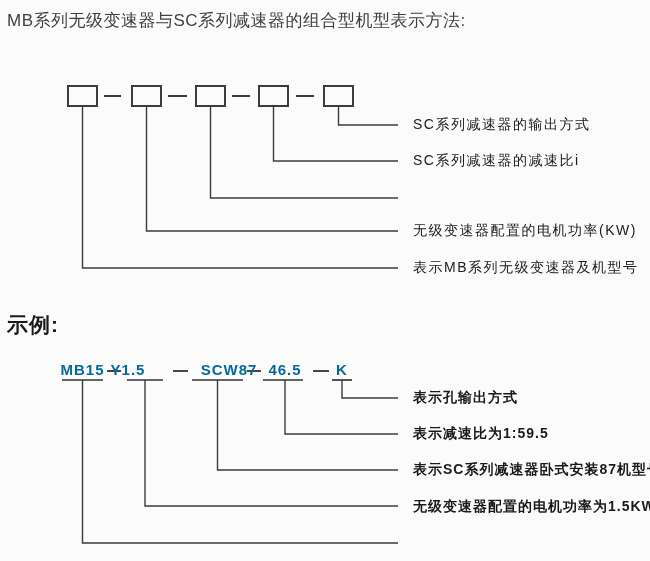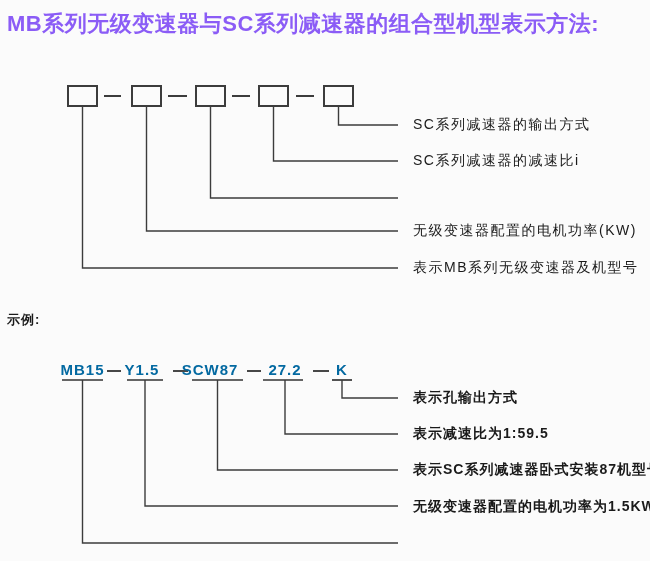--- a/index.html
+++ b/index.html
@@ -16,31 +16,31 @@
   }
   #diagram-svg {
     position: absolute;
     left: 0;
     top: 0;
   }
   .title {
     position: absolute;
     left: 7px;
     top: 9px;
-    font-size: 22px;
-    font-weight: bold;
-    color: #8b5cf6;
+    font-size: 17px;
+    font-weight: normal;
+    color: #404040;
     letter-spacing: 0.5px;
     white-space: nowrap;
   }
   .section-heading {
     position: absolute;
     left: 7px;
     top: 311px;
-    font-size: 13px;
+    font-size: 21px;
     font-weight: bold;
     color: #1a1a1a;
     letter-spacing: 1px;
     white-space: nowrap;
   }
   .leader-label {
     position: absolute;
     left: 413px;
     transform: translateY(-50%);
     font-size: 14px;
@@ -116,23 +116,23 @@
 
   <div class="title">MB系列无级变速器与SC系列减速器的组合型机型表示方法:</div>
   <div class="section-heading">示例:</div>
 
   <div class="leader-label" style="top:161px">SC系列减速器的减速比i</div>
   <div class="leader-label" style="top:125px">SC系列减速器的输出方式</div>
   <div class="leader-label" style="top:268px">表示MB系列无级变速器及机型号</div>
   <div class="leader-label" style="top:231px">无级变速器配置的电机功率(KW)</div>
 
   <div class="code" style="left:82.5px">MB15</div>
-  <div class="code" style="left:142px">Y1.5</div>
-  <div class="code" style="left:210px">SCW87</div>
-  <div class="code" style="left:285px">27.2</div>
+  <div class="code" style="left:128px">Y1.5</div>
+  <div class="code" style="left:229px">SCW87</div>
+  <div class="code" style="left:285px">46.5</div>
   <div class="code" style="left:342px">K</div>
 
   <div class="leader-label tight" style="top:398px">表示孔输出方式</div>
   <div class="leader-label tight" style="top:434px">表示减速比为1:59.5</div>
   <div class="leader-label tight" style="top:470px">表示SC系列减速器卧式安装87机型号</div>
   <div class="leader-label tight" style="top:507px">无级变速器配置的电机功率为1.5KW</div>
 
 </div>
 
 </body></html>

